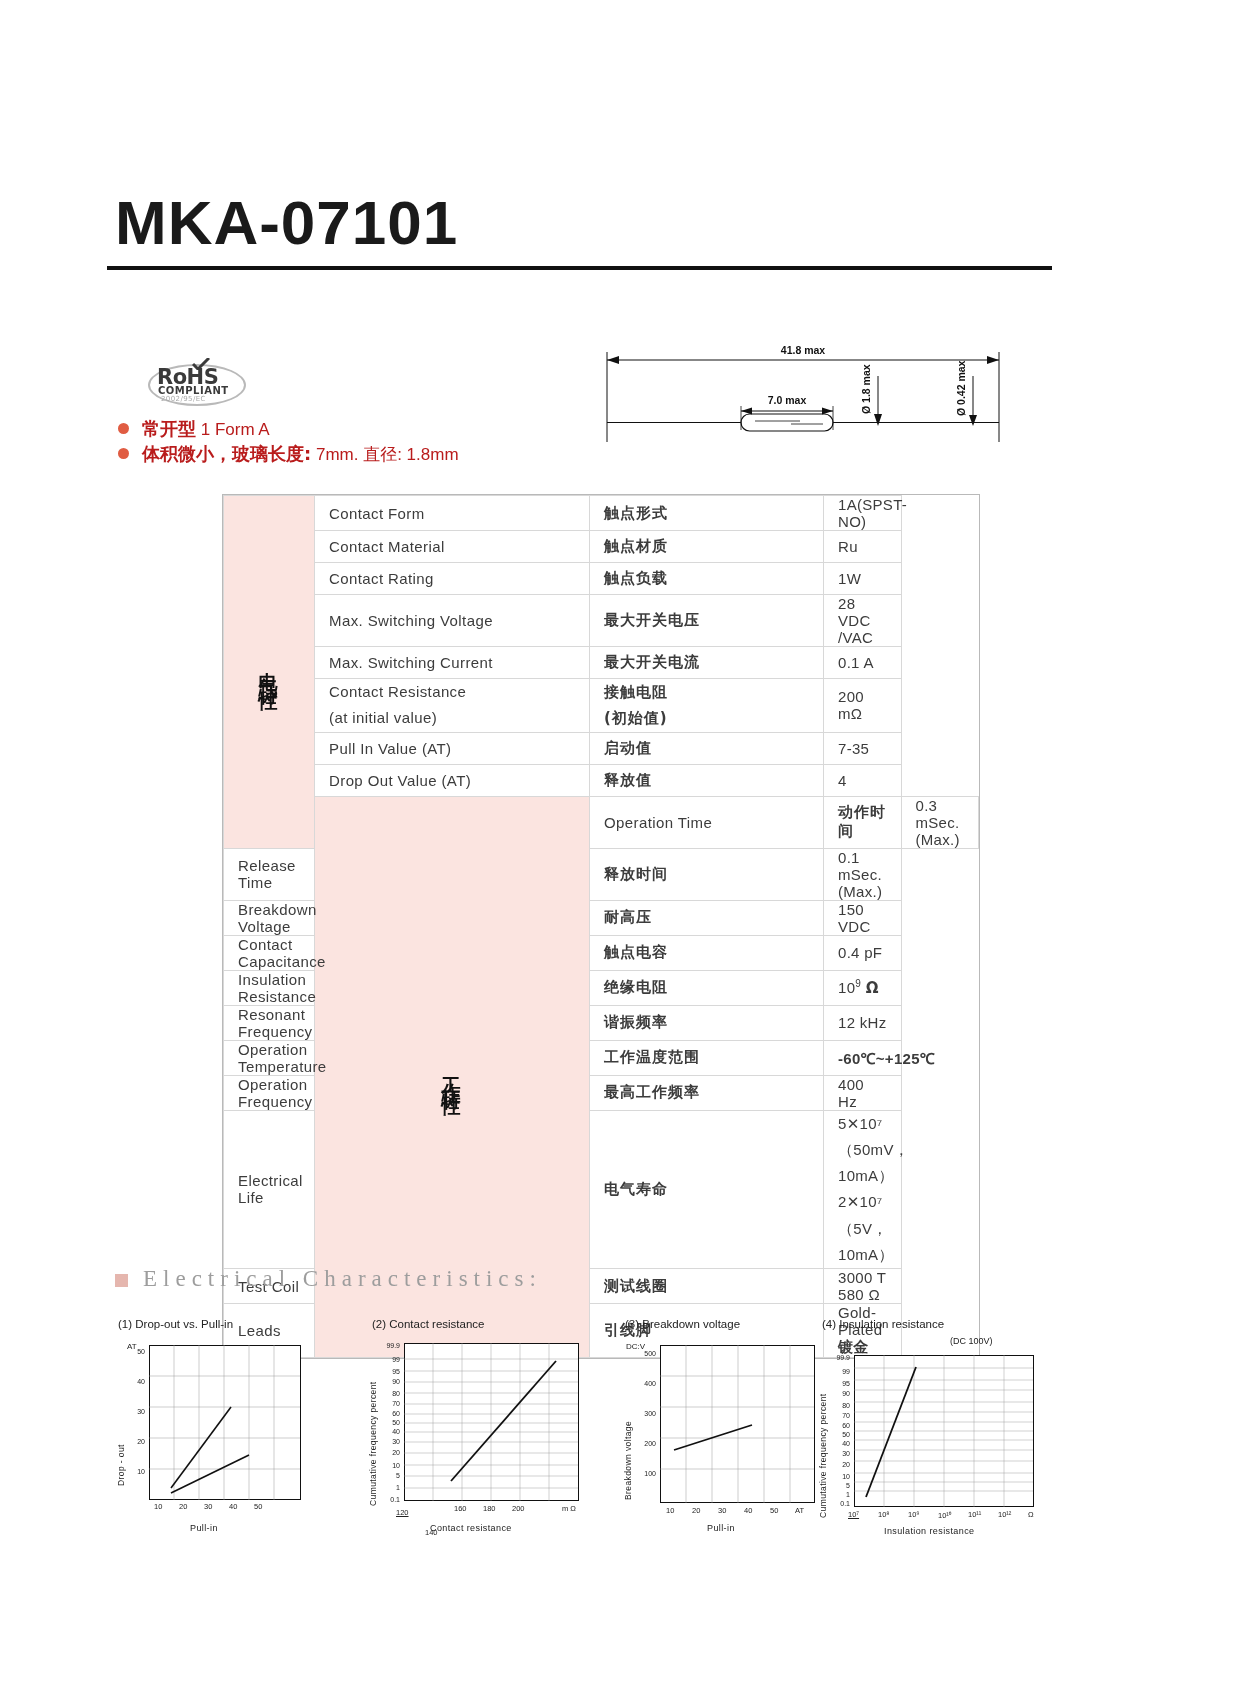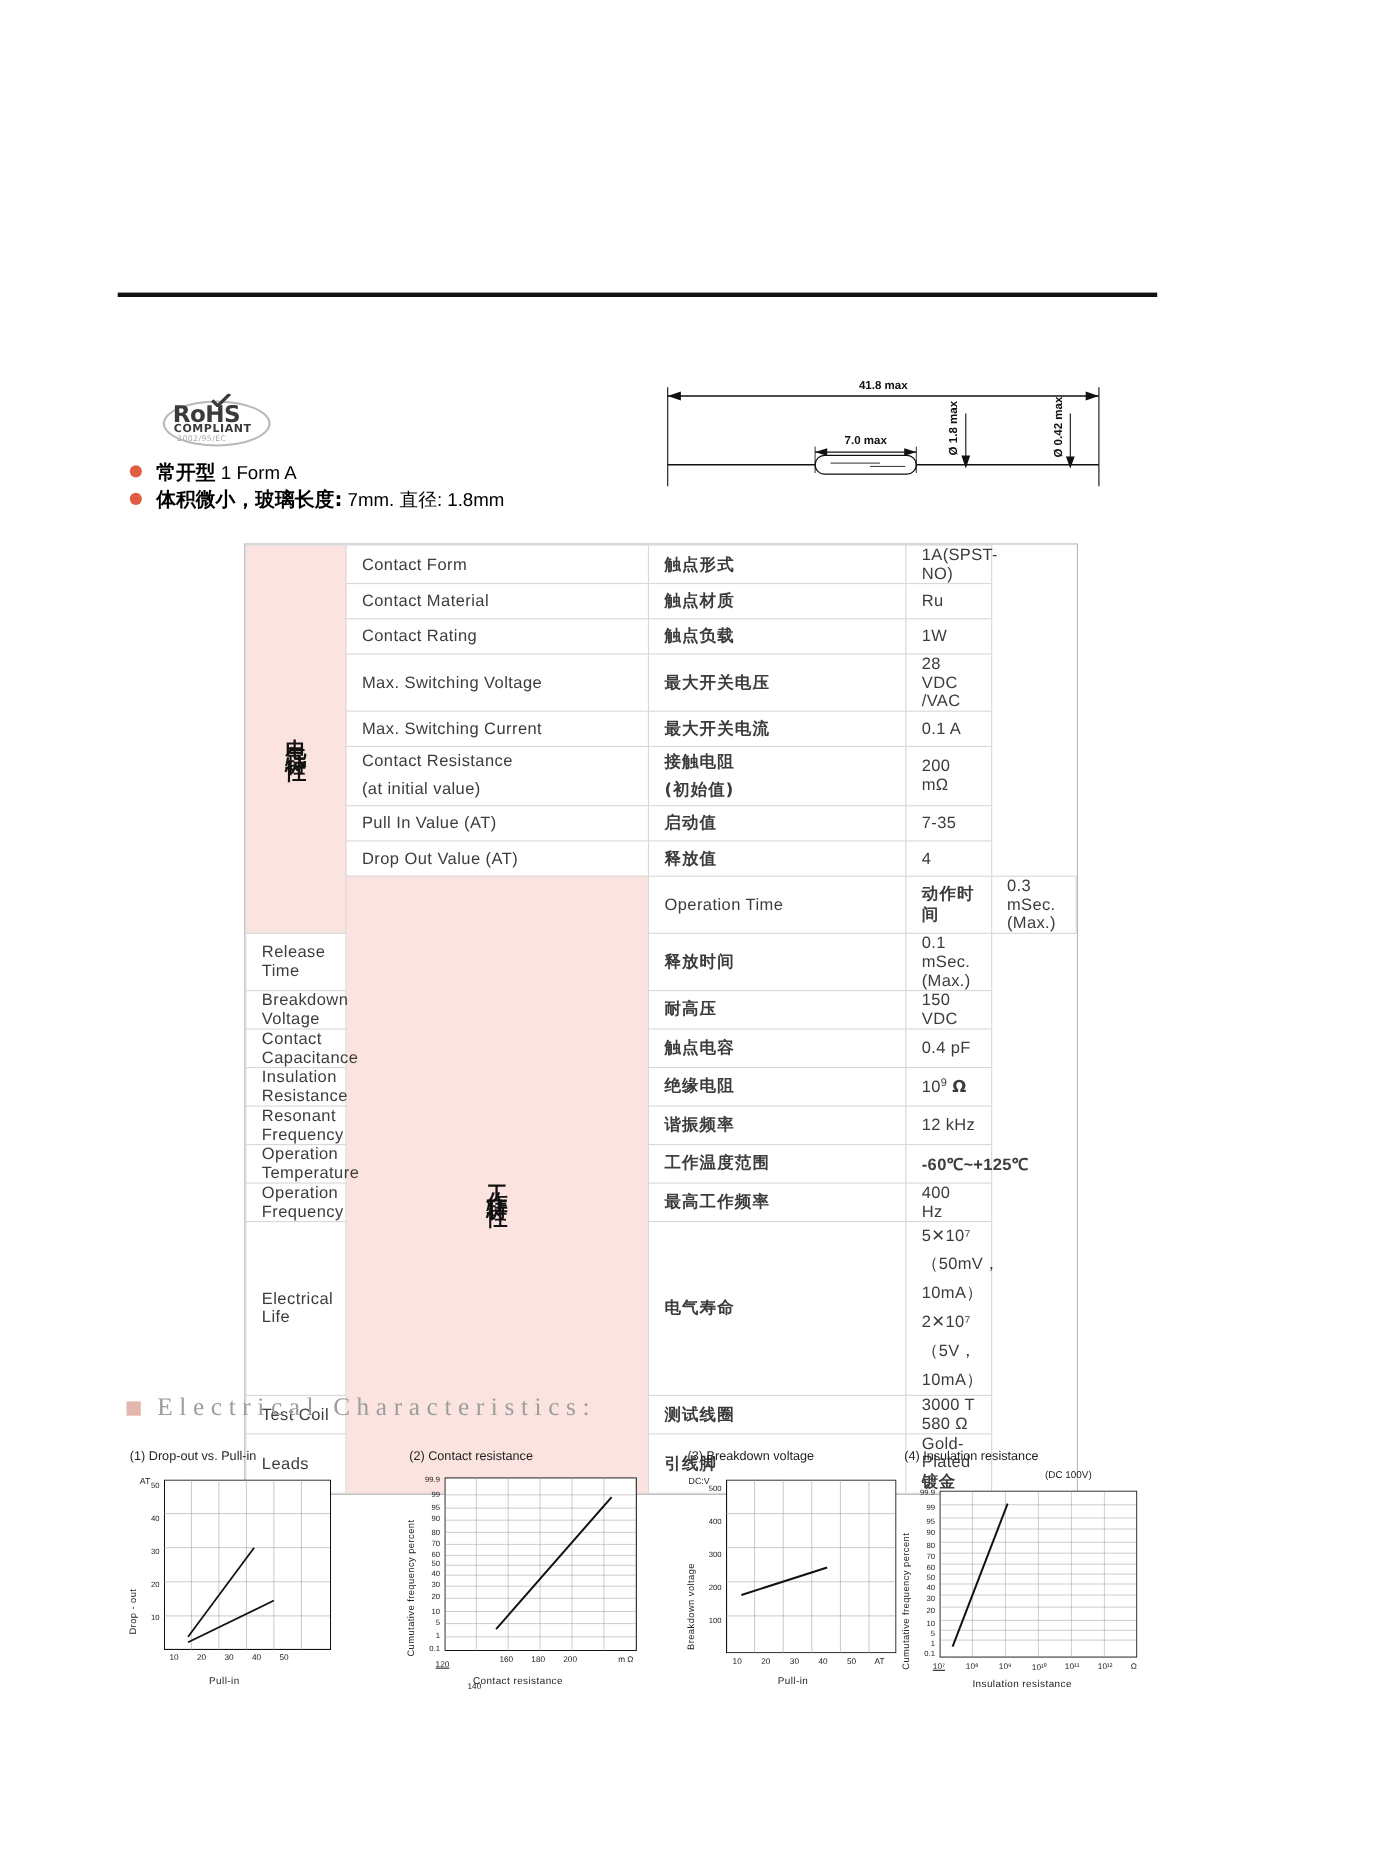--- a/index.html
+++ b/index.html
@@ -12,21 +12,21 @@
 
   
   .rohs{position:absolute;left:148px;top:352px;width:96px;height:52px;}
   .rohs .ell{position:absolute;left:0;top:12px;width:94px;height:38px;border:2px solid #b9b9b9;border-radius:50%/50%;}
   .rohs .rtxt{position:absolute;left:9px;top:13px;font-size:21px;font-weight:bold;color:#3a3a3a;letter-spacing:-0.5px;font-family:"DejaVu Sans",sans-serif;}
   .rohs .ctxt{position:absolute;left:10px;top:33px;font-size:10px;font-weight:bold;color:#3a3a3a;letter-spacing:0.5px;font-family:"DejaVu Sans",sans-serif;}
   .rohs .dtxt{position:absolute;left:13px;top:43px;font-size:7px;color:#a9a9a9;letter-spacing:0.4px;font-family:"DejaVu Sans",sans-serif;}
   .rohs .tick{position:absolute;left:44px;top:6px;width:18px;height:12px;}
 
   
-  .blt{position:absolute;font-size:17px;color:#000000;white-space:nowrap;}
+  .blt{position:absolute;font-size:17px;color:#b91c1c;white-space:nowrap;}
   .blt .dot{display:inline-block;width:11px;height:11px;border-radius:50%;background:#e05c42;margin-right:13px;vertical-align:1px;}
   .blt .cn{font-weight:bold;font-size:18px;font-family:"DejaVu Sans",sans-serif;}
   .blt1{left:118px;top:417px;}
   .blt2{left:118px;top:442px;}
 
   
   .draw{position:absolute;left:595px;top:338px;width:420px;height:120px;}
   .draw svg{display:block;}
 
   
@@ -57,20 +57,21 @@
   .chart .axname{position:absolute;font-size:8px;color:#222;white-space:nowrap;}
   .chart .tickl{position:absolute;font-size:7px;color:#222;white-space:nowrap;text-align:right;}
   .chart .tickb{position:absolute;font-size:7.5px;color:#222;white-space:nowrap;}
   .chart .note{position:absolute;font-size:9px;color:#222;white-space:nowrap;}
 </style>
 </head>
 <body>
 
 <div class="page">
 
+  <div class="title">MKA-07101</div>
   <div class="title-rule"></div>
 
   <div class="rohs">
     <div class="ell"></div>
     <svg class="tick" viewBox="0 0 18 12">
       <path d="M1,6 L6,11 L17,0" stroke="#3a3a3a" stroke-width="3" fill="none"></path>
     </svg>
     <div class="rtxt">RoHS</div>
     <div class="ctxt">COMPLIANT</div>
     <div class="dtxt">2002/95/EC</div>

